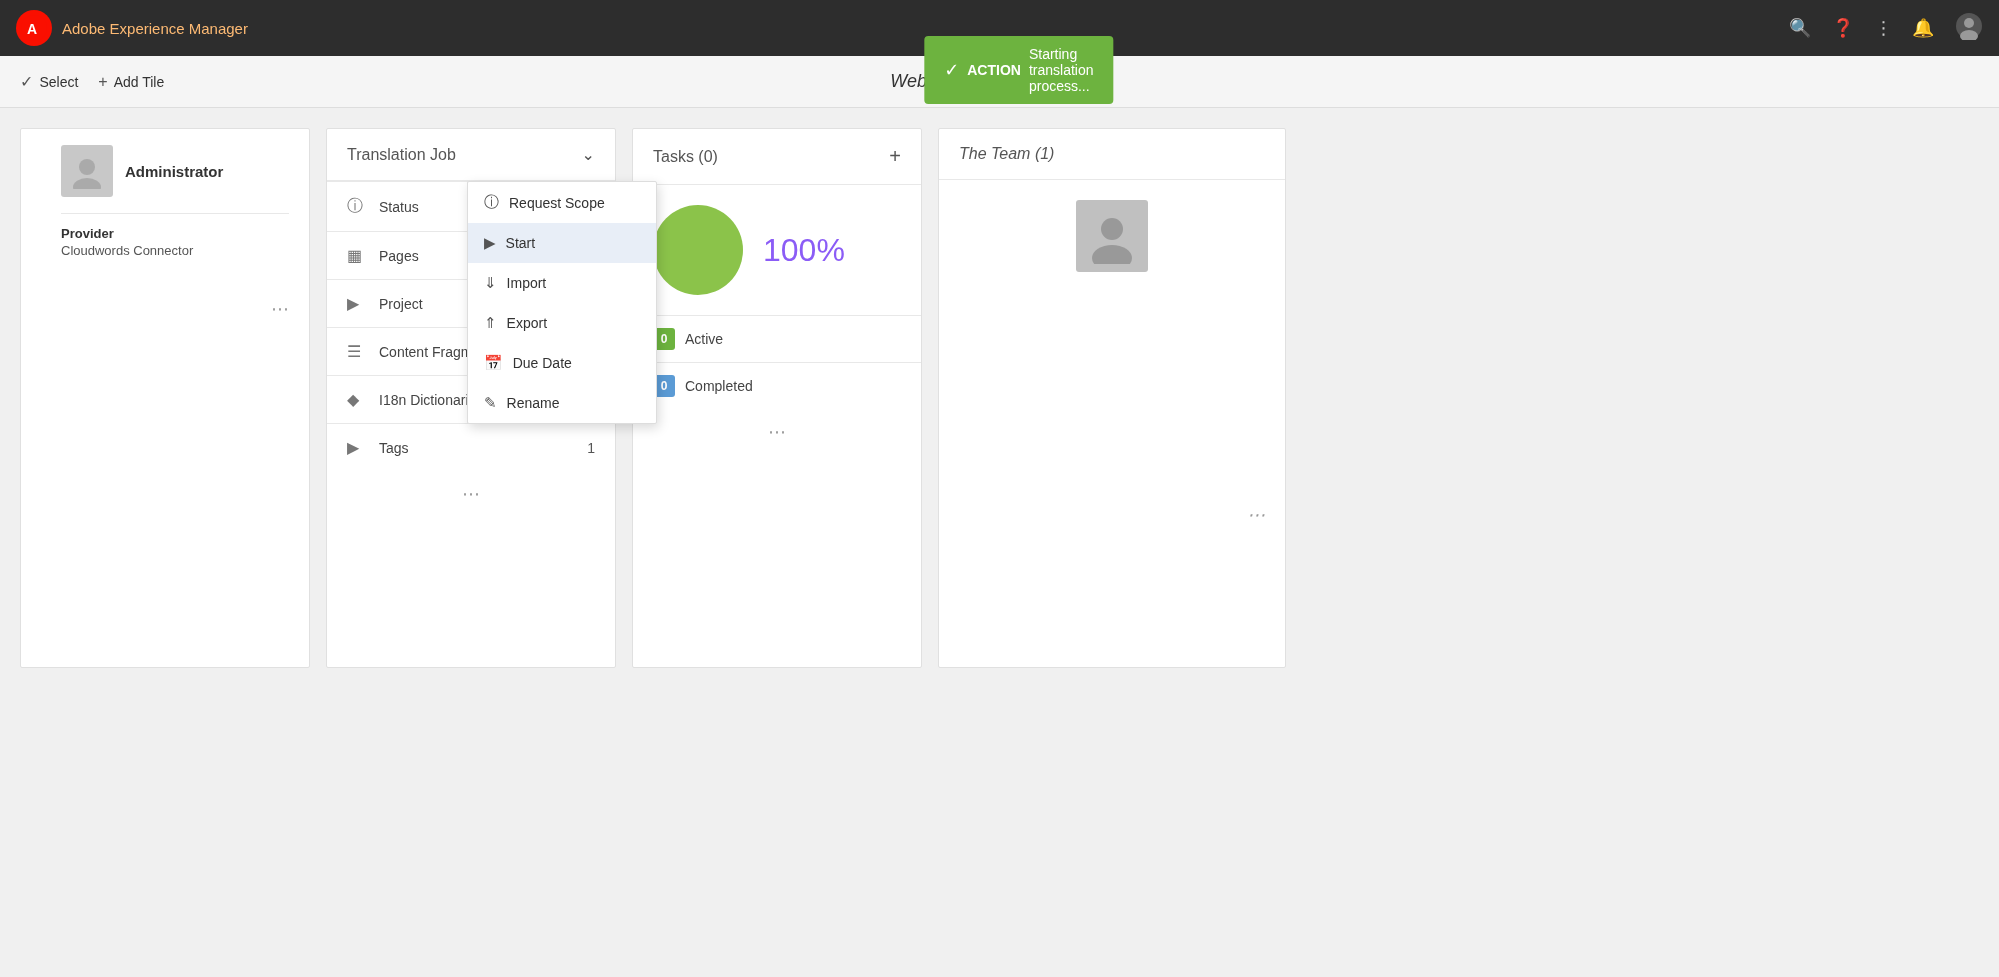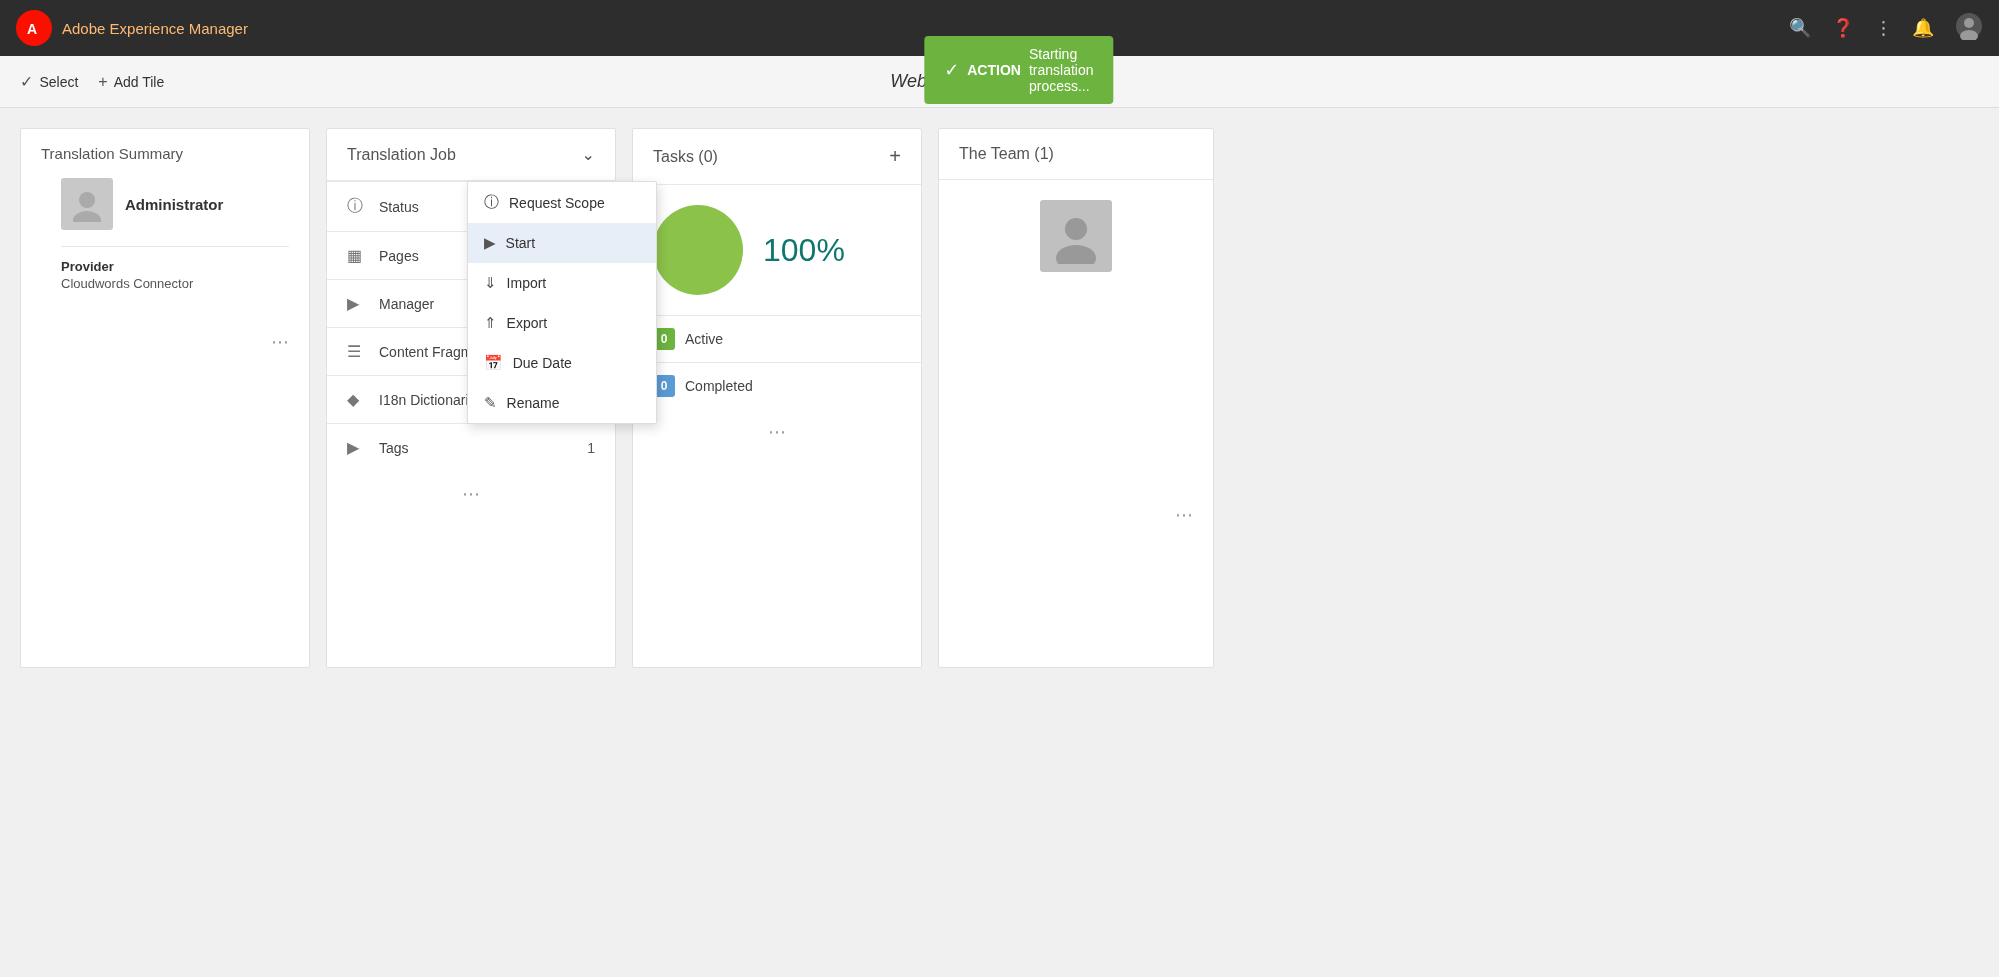--- a/index.html
+++ b/index.html
@@ -153,38 +153,38 @@
     
     .tasks-card { width: 290px; }
     .tasks-card .card-header { font-size: 16px; color: #555; }
     .add-btn { background: none; border: none; cursor: pointer; font-size: 20px; color: #555; }
     .progress-area { padding: 20px; display: flex; align-items: center; gap: 20px; }
     .progress-circle {
       width: 90px; height: 90px; border-radius: 50%;
       background: #8bc34a;
       flex-shrink: 0;
     }
-    .percent-text { font-size: 32px; color: #0f766e; }
+    .percent-text { font-size: 32px; color: #8b5cf6; }
     .status-row {
       display: flex; align-items: center; gap: 10px;
       padding: 12px 20px;
       border-top: 1px solid #e8e8e8;
       font-size: 14px; color: #444;
     }
     .badge {
       width: 22px; height: 22px; border-radius: 3px;
       display: flex; align-items: center; justify-content: center;
       font-size: 12px; font-weight: bold; color: white;
     }
     .badge-green { background: #6db33f; }
     .badge-blue { background: #5b9bd5; }
     .tasks-footer { padding: 12px 20px; text-align: center; color: #999; font-size: 18px; }
 
     
-    .team-card { width: 276px; }
+    .team-card { width: 348px; font-style: italic; }
     .team-card .card-header { font-size: 16px; color: #555; }
     .team-body { padding: 20px; }
     .team-member {
       display: flex; flex-direction: column; align-items: center; gap: 8px;
     }
     .team-avatar {
       width: 72px; height: 72px; border-radius: 3px;
       background: #c0c0c0;
       display: flex; align-items: center; justify-content: center;
     }
@@ -233,23 +233,20 @@
   <button class="toolbar-btn">
     <span class="icon">+</span>
     <span>Add Tile</span>
   </button>
   <span class="page-title-center">Website Translation Project</span>
 </div>
 
 <div class="main-content">
 
   <div class="card summary-card">
-    <div class="card-header">
-      <span>Translation Summary</span>
-    </div>
     <div class="summary-body">
       <div class="user-row">
         <div class="avatar">
           <svg width="36" height="36" viewBox="0 0 36 36">
             <circle cx="18" cy="14" r="8" fill="#aaa"></circle>
             <ellipse cx="18" cy="34" rx="14" ry="9" fill="#aaa"></ellipse>
           </svg>
         </div>
         <span class="user-name">Administrator</span>
       </div>
@@ -299,21 +296,21 @@
     <div class="job-row">
       <span class="row-icon">ⓘ</span>
       <span>Status</span>
     </div>
     <div class="job-row">
       <span class="row-icon">▦</span>
       <span>Pages</span>
     </div>
     <div class="job-row">
       <span class="row-icon">▶</span>
-      <span>Manager</span>
+      <span>Project</span>
     </div>
     <div class="job-row">
       <span class="row-icon">☰</span>
       <span>Content Fragments</span>
     </div>
     <div class="job-row">
       <span class="row-icon">◆</span>
       <span>I18n Dictionaries</span>
       <span class="count">1</span>
     </div>

